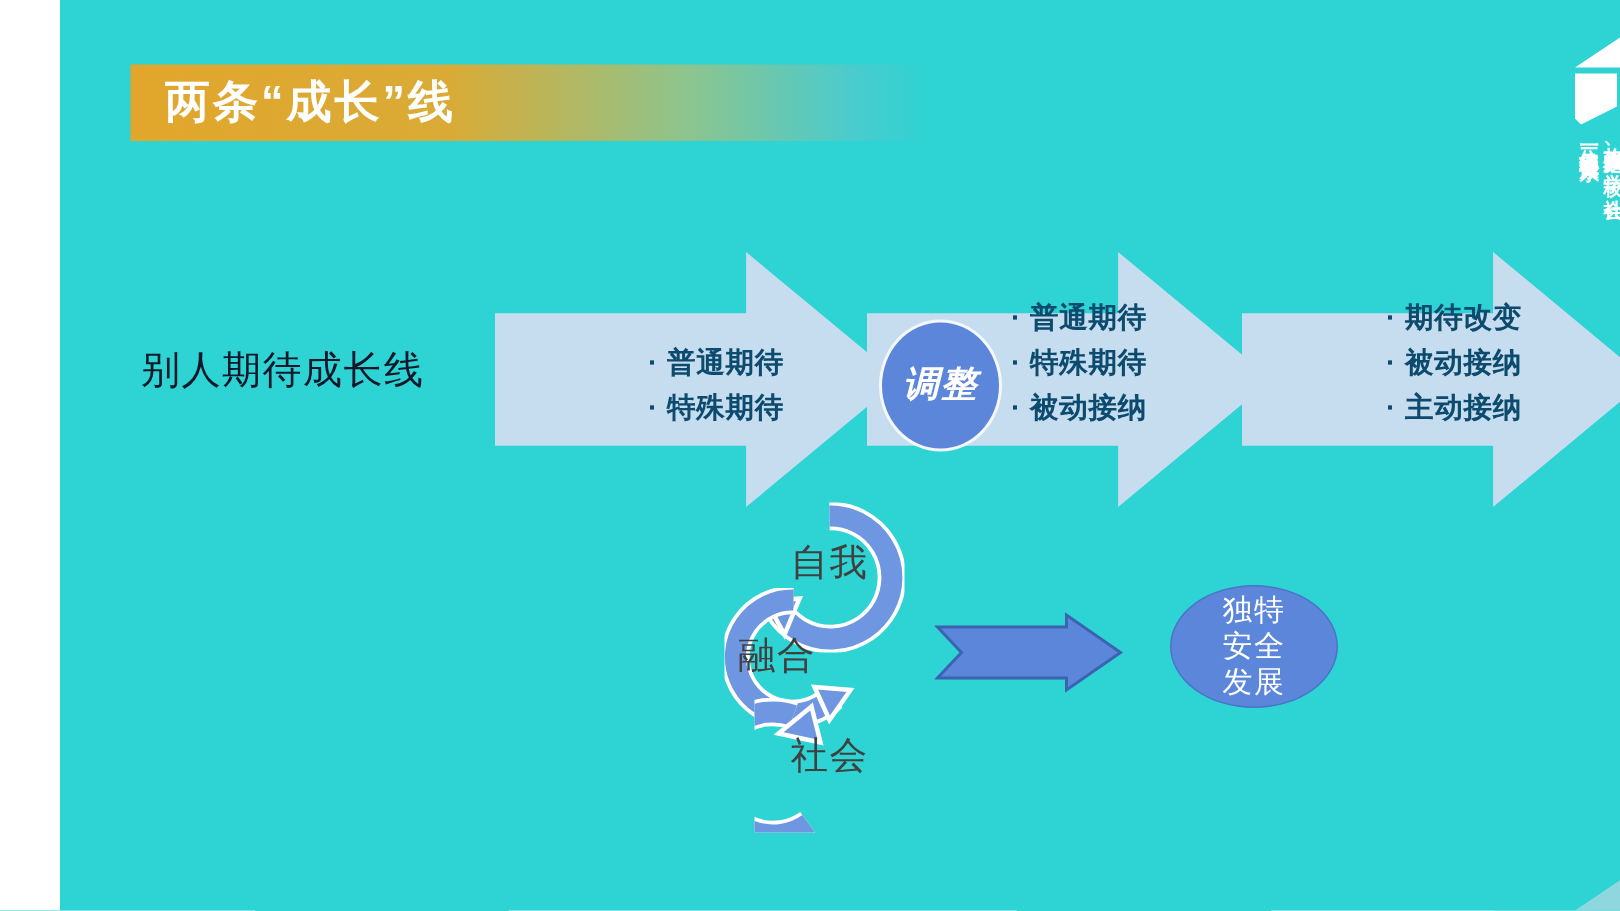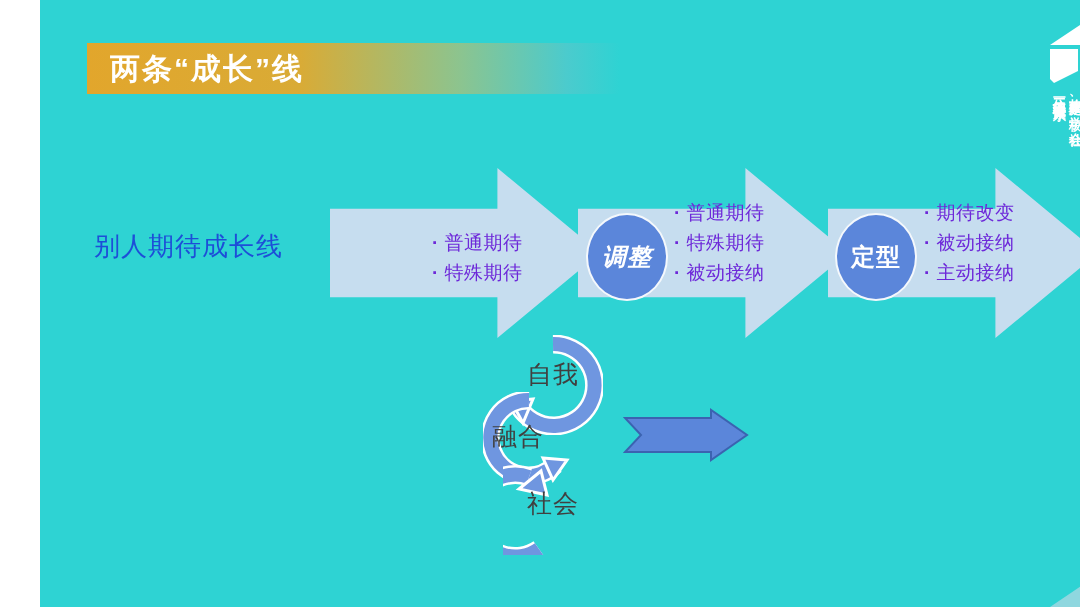--- a/index.html
+++ b/index.html
@@ -78,21 +78,21 @@
     position: absolute;
     left: 1010px; top: 560px;
     width: 0; height: 0;
     border-left: 70px solid transparent;
     border-bottom: 47px solid #8fd7df;
   }
 
   
   .row-label {
     position: absolute;
-    color: #1d4ed8;
+    color: #0f172a;
     font-size: 26px;
     letter-spacing: 1px;
     white-space: nowrap;
   }
   #label-others { left: 54px; top: 229px; }
   #label-child  { left: 54px; top: 411px; }
 
   
   .big-arrow {
     position: absolute;
@@ -121,25 +121,26 @@
     line-height: 28px;
     letter-spacing: 1px;
   }
   #circle-1 { left: 299px; top: 213px; width: 88px; height: 88px; }
   #circle-2 { left: 546px; top: 213px; width: 82px; height: 88px; font-style: italic; }
   #circle-3 { left: 795px; top: 213px; width: 82px; height: 88px; }
 
   
   .bullets {
     position: absolute;
-    color: #6d28d9;
+    color: #0c4a6e;
     font-size: 19px;
     line-height: 30px;
     letter-spacing: 0.5px;
     white-space: nowrap;
+    font-weight: bold;
   }
   .bullets .b { display: block; }
   .bullets .b::before { content: "\00b7  "; font-weight: bold; }
   #bullets-1 { left: 392px; top: 228px; }
   #bullets-2 { left: 634px; top: 198px; }
   #bullets-3 { left: 884px; top: 198px; }
 
   
   .ring-wrap { position: absolute; }
   #ring-self   { left: 463px; top: 335px; width: 100px; height: 100px; }
@@ -204,23 +205,20 @@
 
   <div class="row-label" id="label-others">别人期待成长线</div>
 
   <div class="big-arrow" id="arrow-1"></div>
   <div class="big-arrow" id="arrow-2"></div>
   <div class="big-arrow" id="arrow-3"></div>
 
   <div class="stage-circle" id="circle-2">
     <span>调整</span>
   </div>
-  <div class="stage-circle" id="circle-3">
-    <span>定型</span>
-  </div>
 
   <div class="bullets" id="bullets-1">
     <span class="b">普通期待</span>
     <span class="b">特殊期待</span>
   </div>
   <div class="bullets" id="bullets-2">
     <span class="b">普通期待</span>
     <span class="b">特殊期待</span>
     <span class="b">被动接纳</span>
   </div>
@@ -247,14 +245,19 @@
   </svg>
 
   <div class="ring-label" id="label-self">自我</div>
   <div class="ring-label" id="label-merge">融合</div>
   <div class="ring-label" id="label-social">社会</div>
 
   <svg id="chevron" viewBox="0 0 126 54">
     <path d="M2 10 L88 10 L88 2 L124 27 L88 52 L88 44 L2 44 L18 27 Z" fill="#5b86da" stroke="#3b63b0" stroke-width="2"></path>
   </svg>
 
+  <div id="outcome">
+    <span>独特</span>
+    <span>安全</span>
+    <span>发展</span>
+  </div>
 
 </div>
 
 </body></html>

